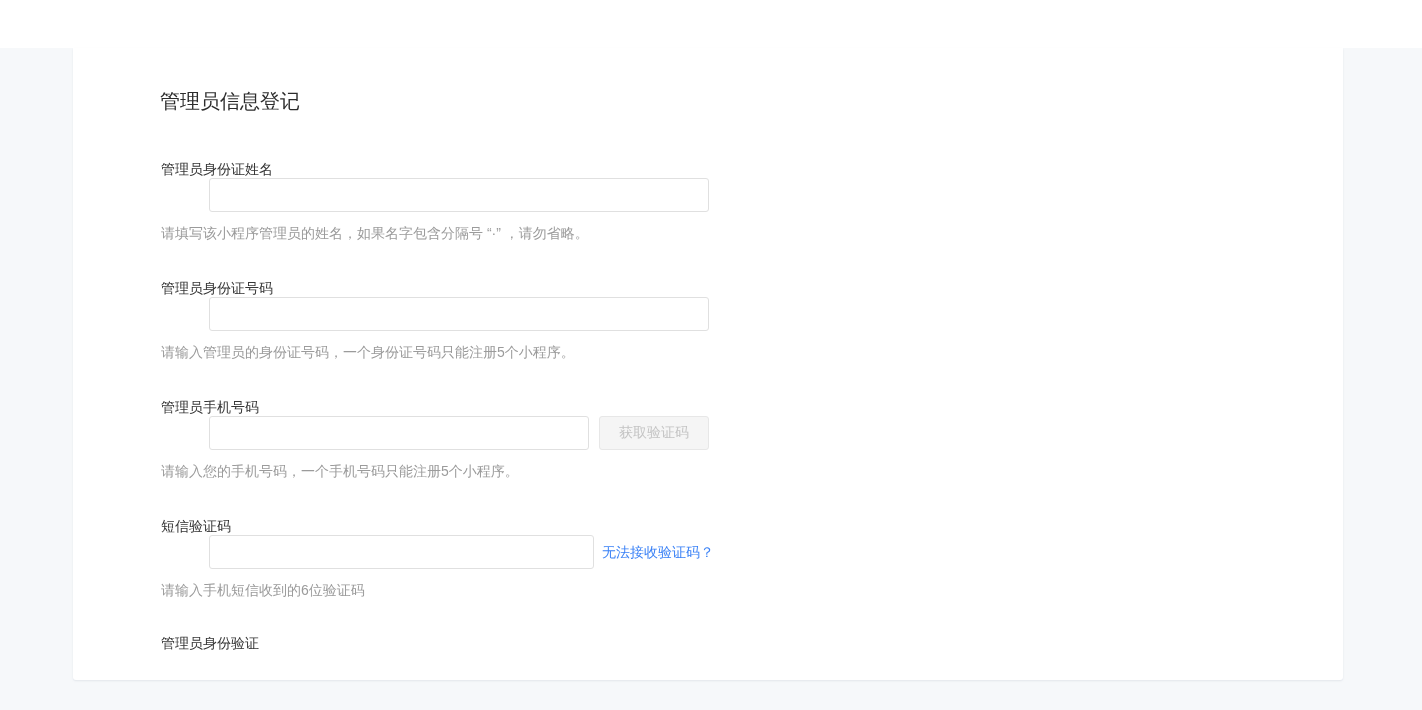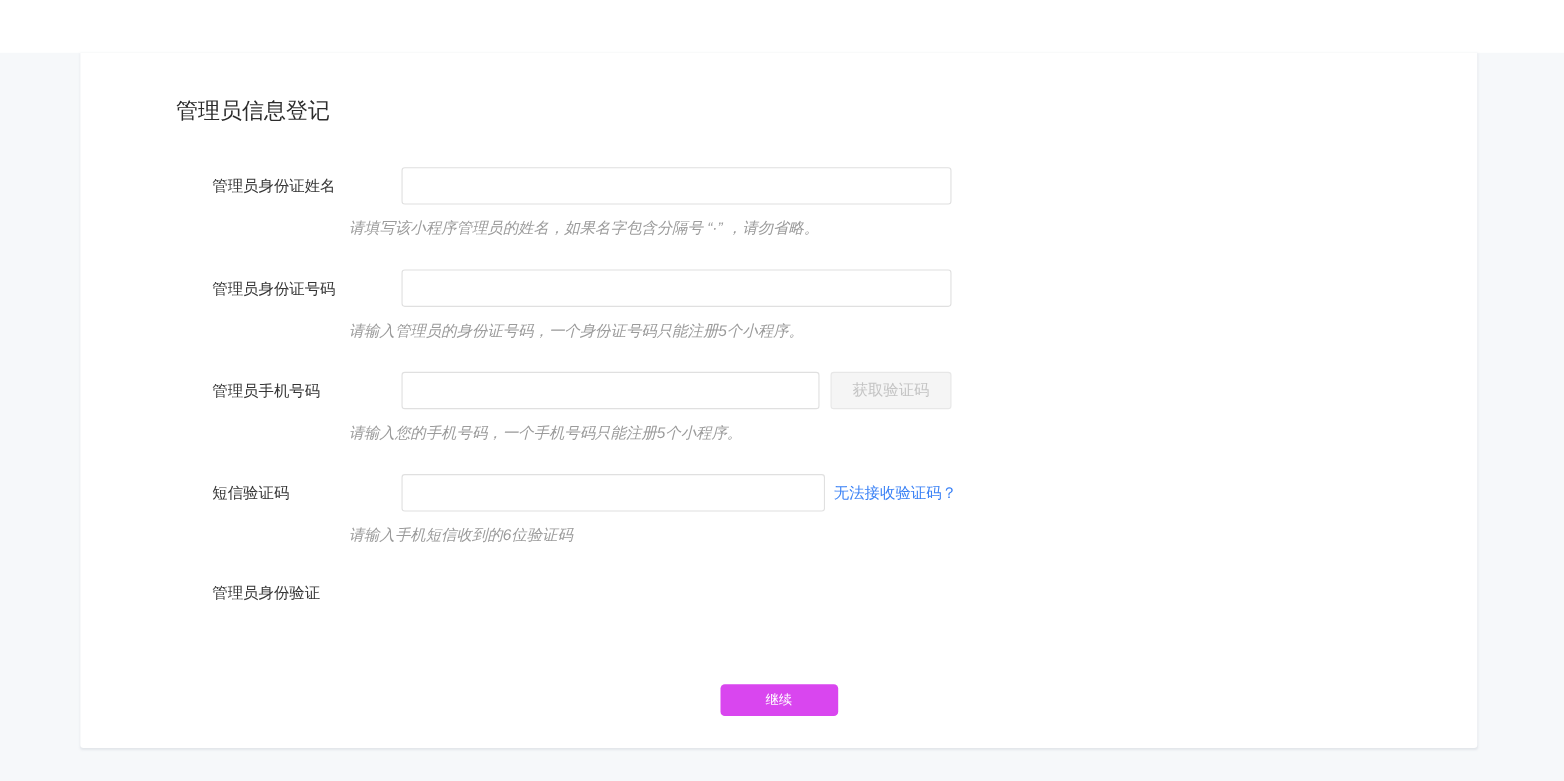--- a/index.html
+++ b/index.html
@@ -30,22 +30,23 @@
   .card-title {
     margin: 43px 0 40px 87px;
     font-size: 20px;
     font-weight: 400;
     color: #2c2c2c;
     line-height: 21px;
   }
   .form-row {
     display: flex;
     align-items: flex-start;
-    margin-left: 120px;
+    margin-left: 88px;
     margin-bottom: 28px;
+    flex-direction: column;
   }
   .form-label {
     width: 124px;
     padding-top: 8px;
     font-size: 14px;
     color: #353535;
     line-height: 18px;
     flex: none;
   }
   .form-control { flex: none; }
@@ -83,21 +84,20 @@
     line-height: 34px;
     text-decoration: none;
     cursor: pointer;
     white-space: nowrap;
   }
   .helper {
     margin-top: 11px;
     font-size: 14px;
     color: #9b9b9b;
     line-height: 20px;
-    font-style: italic;
   }
   .static-row .form-label { padding-top: 6px; }
   .static-value {
     padding-top: 6px;
     font-size: 14px;
     color: #353535;
     line-height: 18px;
   }
   .submit-row {
     margin-top: 74px;

